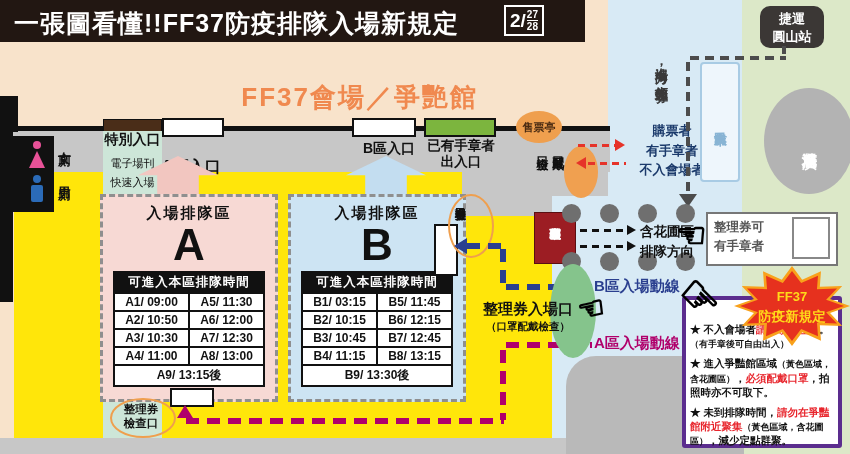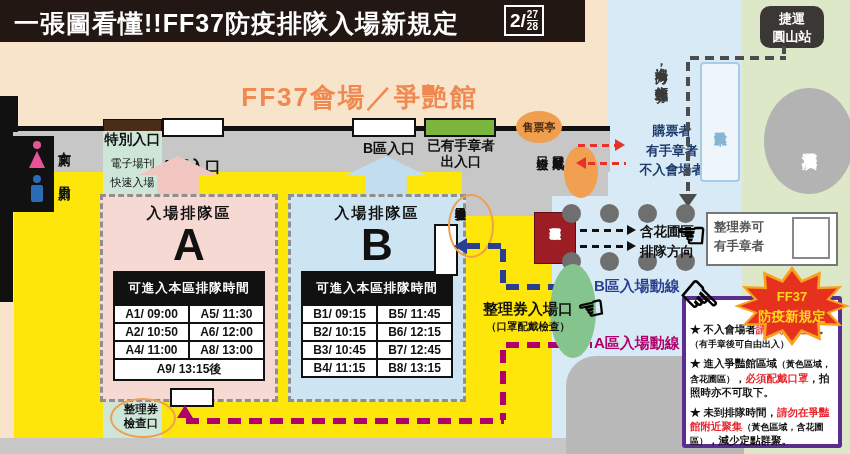--- a/index.html
+++ b/index.html
@@ -8,21 +8,21 @@
   .abs{position:absolute}
   .b{font-weight:bold}
   .c{text-align:center}
   .vert{writing-mode:vertical-rl;text-orientation:upright}
   .tri{width:0;height:0}
   .hand{color:#fff;-webkit-text-stroke:1.6px #000;text-shadow:0 0 1px #000;line-height:1}
   .gate{background:#fff;border:2px solid #111}
   .dashbox{border:3px dashed #8f8f8f}
   table{border-collapse:collapse;margin:4px auto 0}
   td,th{border:2px solid #111;background:#fff;font-size:12px;font-weight:bold;padding:1px 3px;text-align:center}
-  th{background:#111;color:#fff;font-size:12.5px;padding:7px 2px;letter-spacing:1px}
+  th{background:#111;color:#fff;font-size:12.5px;padding:1px 2px;letter-spacing:1px}
   .star{clip-path:polygon(100% 50%,82.8% 58.8%,93.3% 75%,74% 74%,75% 93.3%,58.8% 82.8%,50% 100%,41.2% 82.8%,25% 93.3%,26% 74%,6.7% 75%,17.2% 58.8%,0% 50%,17.2% 41.2%,6.7% 25%,26% 26%,25% 6.7%,41.2% 17.2%,50% 0%,58.8% 17.2%,75% 6.7%,74% 26%,93.3% 25%,82.8% 41.2%)}
   .pent{clip-path:polygon(50% 0,100% 46%,76% 46%,76% 100%,24% 100%,24% 46%,0 46%)}
   .rule{margin:0 0 6px 0}
   .rule .red{color:#e8262d}
   .rule .small{font-size:9px}
   .dot{position:absolute;width:19px;height:19px;border-radius:50%;background:#6f6f6f}
 </style>
 </head>
 <body>
 
@@ -98,53 +98,60 @@
           </tr>
       <tr>
             <td>A1/ 09:00</td>
             <td>A5/ 11:30</td>
           </tr>
       <tr>
             <td>A2/ 10:50</td>
             <td>A6/ 12:00</td>
           </tr>
       <tr>
+            <td>A3/ 10:30</td>
+            <td>A7/ 12:30</td>
+          </tr>
+      <tr>
             <td>A4/ 11:00</td>
             <td>A8/ 13:00</td>
           </tr>
       <tr>
             <td colspan="2">A9/ 13:15後</td>
           </tr>
     </tbody>
       </table>
   </div>
 
   <div class="abs dashbox" style="left:288px;top:194px;width:172px;height:202px;background:#cde4f3">
     <div class="b c" style="margin-top:7px;font-size:15px;letter-spacing:2px">入場排隊區</div>
     <div class="b c" style="font-size:44px;line-height:1">B</div>
     <table style="width:152px">
       <tbody>
           <tr>
             <th colspan="2">可進入本區排隊時間</th>
           </tr>
       <tr>
-            <td>B1/ 09:15</td>
+            <td>B1/ 03:15</td>
             <td>B5/ 11:45</td>
           </tr>
       <tr>
             <td>B2/ 10:15</td>
             <td>B6/ 12:15</td>
           </tr>
       <tr>
             <td>B3/ 10:45</td>
             <td>B7/ 12:45</td>
           </tr>
       <tr>
             <td>B4/ 11:15</td>
             <td>B8/ 13:15</td>
+          </tr>
+      <tr>
+            <td colspan="2">B9/ 13:30後</td>
           </tr>
     </tbody>
       </table>
   </div>
 
   <div class="abs gate" style="left:434px;top:224px;width:20px;height:48px"></div>
   <div class="abs" style="left:448px;top:194px;width:42px;height:60px;border:2px solid #ef9f4e;border-radius:50%"></div>
   <div class="abs vert b" style="left:452px;top:200px;height:42px;font-size:11px;line-height:1.4">整理券檢查口</div>
 
   <div class="abs gate" style="left:170px;top:388px;width:40px;height:15px"></div>

